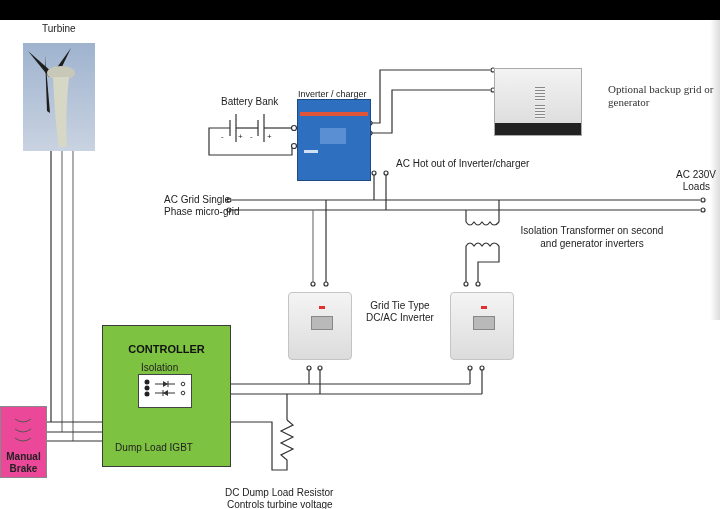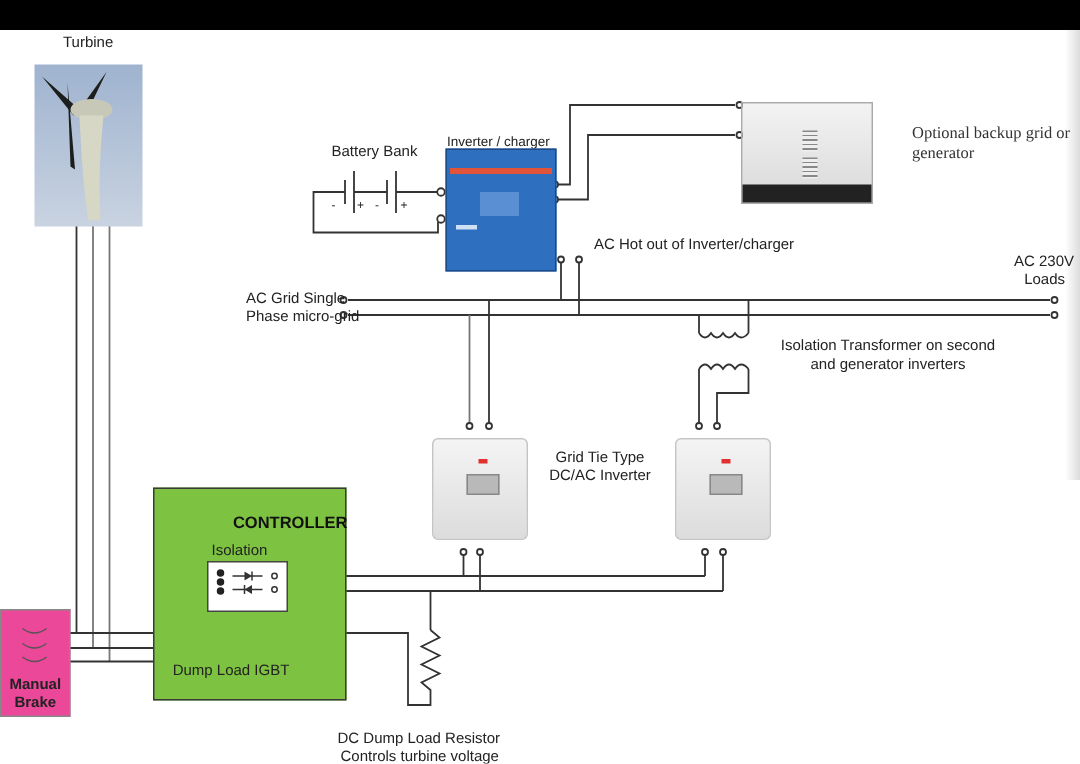--- a/index.html
+++ b/index.html
@@ -4,21 +4,21 @@
 <style>
   html, body { margin:0; padding:0; }
   body { width:720px; height:509px; position:relative; overflow:hidden; background:#ffffff; font-family:"DejaVu Sans", sans-serif; }
   .topbar { position:absolute; left:0; top:0; width:720px; height:20px; background:#000; }
   .rightshade { position:absolute; left:710px; top:20px; width:10px; height:300px; background:linear-gradient(to right,#ffffff,#dcdcdc); }
   svg.wires { position:absolute; left:0; top:0; }
   .lbl { position:absolute; color:#222; font-family:"Liberation Sans", sans-serif; font-size:10px; white-space:nowrap; line-height:12px; }
   .serif { font-family:"Liberation Serif", serif; font-size:11px; color:#333; text-align:left; }
   .center { text-align:center; }
   .controller { position:absolute; left:102px; top:325px; width:127px; height:140px; background:#7dc241; border:1px solid #3a3a3a; }
-  .controller-title { position:absolute; left:0; width:127px; top:17px; text-align:center; font-weight:bold; font-size:11px; color:#111; font-family:"Liberation Sans", sans-serif;padding-left:27px; }
+  .controller-title { position:absolute; left:0; width:127px; top:17px; text-align:center; font-weight:bold; font-size:11px; color:#111; font-family:"Liberation Sans", sans-serif; }
   .dump-label { position:absolute; left:0; width:102px; top:116px; text-align:center; font-size:10px; color:#222; font-family:"Liberation Sans", sans-serif; }
   .rect-label { position:absolute; left:38px; top:36px; font-size:10px; color:#222; font-family:"Liberation Sans", sans-serif; }
   .rectifier-box { position:absolute; left:138px; top:374px; width:52px; height:32px; background:#fff; border:1px solid #444; }
   .brake { position:absolute; left:0; top:406px; width:45px; height:70px; border:1px solid #888; background:#ec4899; }
   .brake-label { position:absolute; left:0; bottom:2px; width:45px; text-align:center; font-weight:bold; font-size:10px; line-height:12px; color:#222; font-family:"Liberation Sans", sans-serif; }
   .turbine-img { position:absolute; left:23px; top:43px; width:72px; height:108px; background:linear-gradient(#9fb3cf,#c9d3e1); }
   .inverter-charger { position:absolute; left:297px; top:99px; width:72px; height:80px; background:#2f6fc0; border:1px solid #1d4a85; }
   .inv-stripe { position:absolute; left:2px; top:12px; width:68px; height:4px; background:#e0553a; }
   .inv-panel { position:absolute; left:22px; top:28px; width:26px; height:16px; background:#5b8fd3; }
   .inv-brand { position:absolute; left:6px; top:50px; width:14px; height:3px; background:#cfe0f5; }

